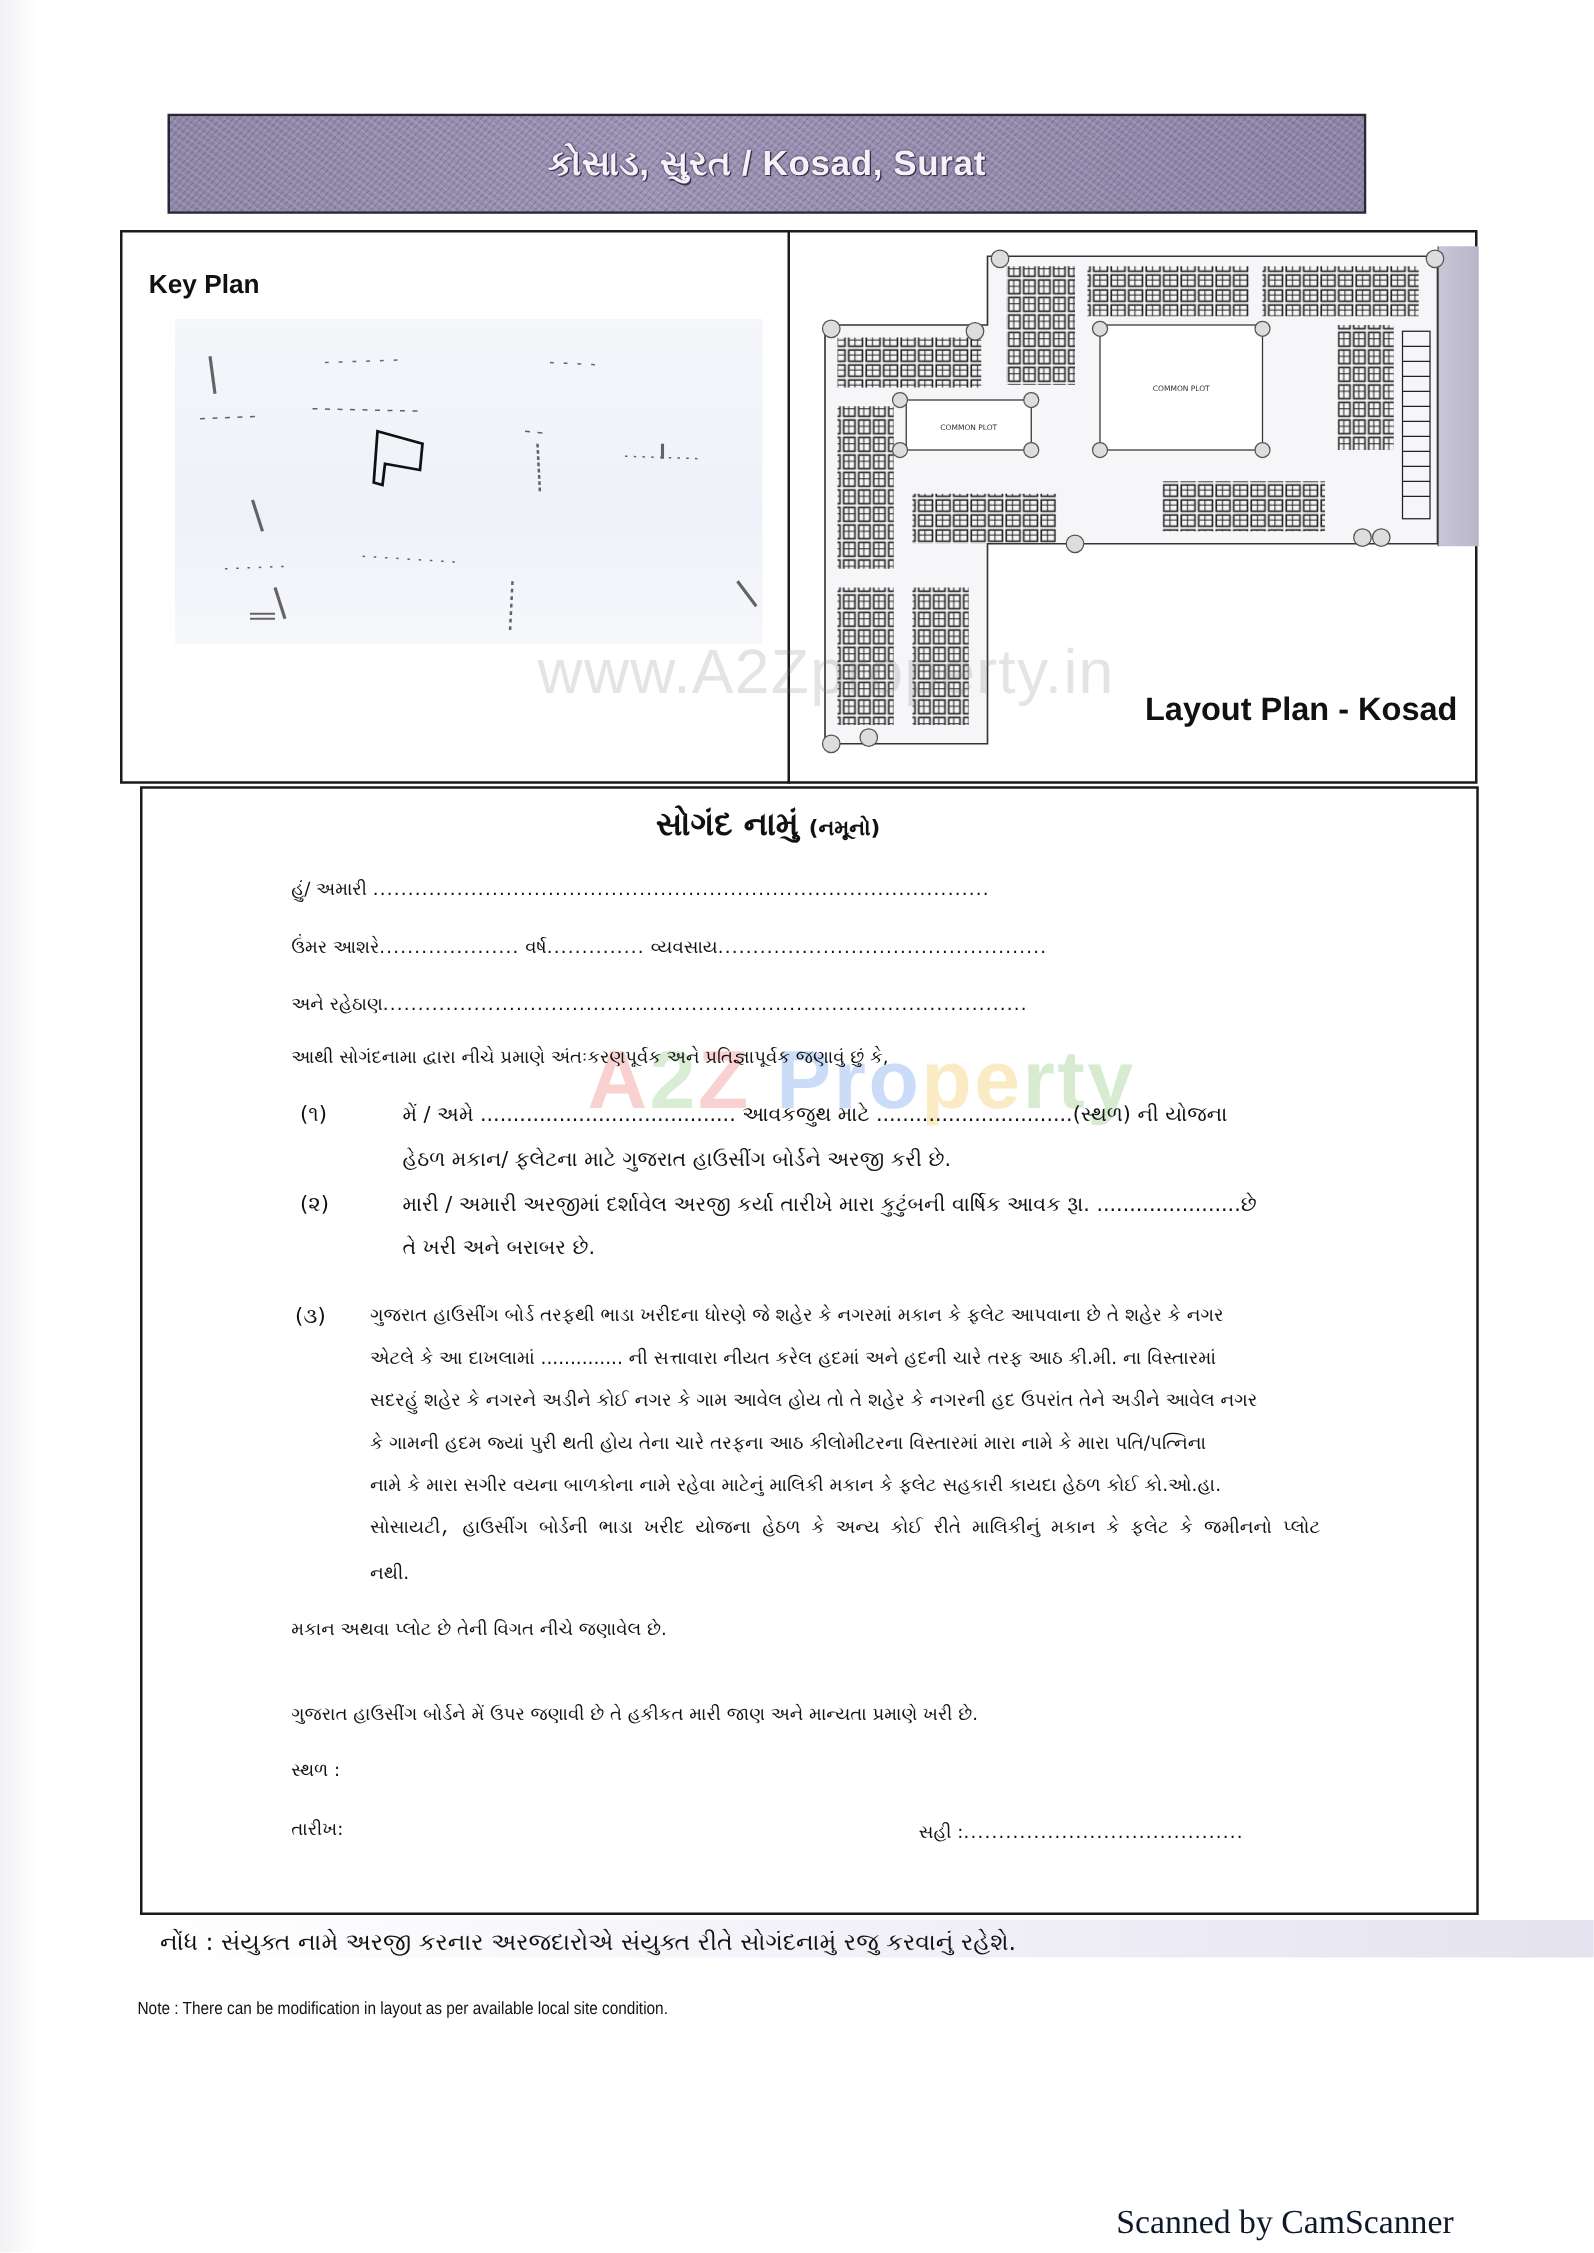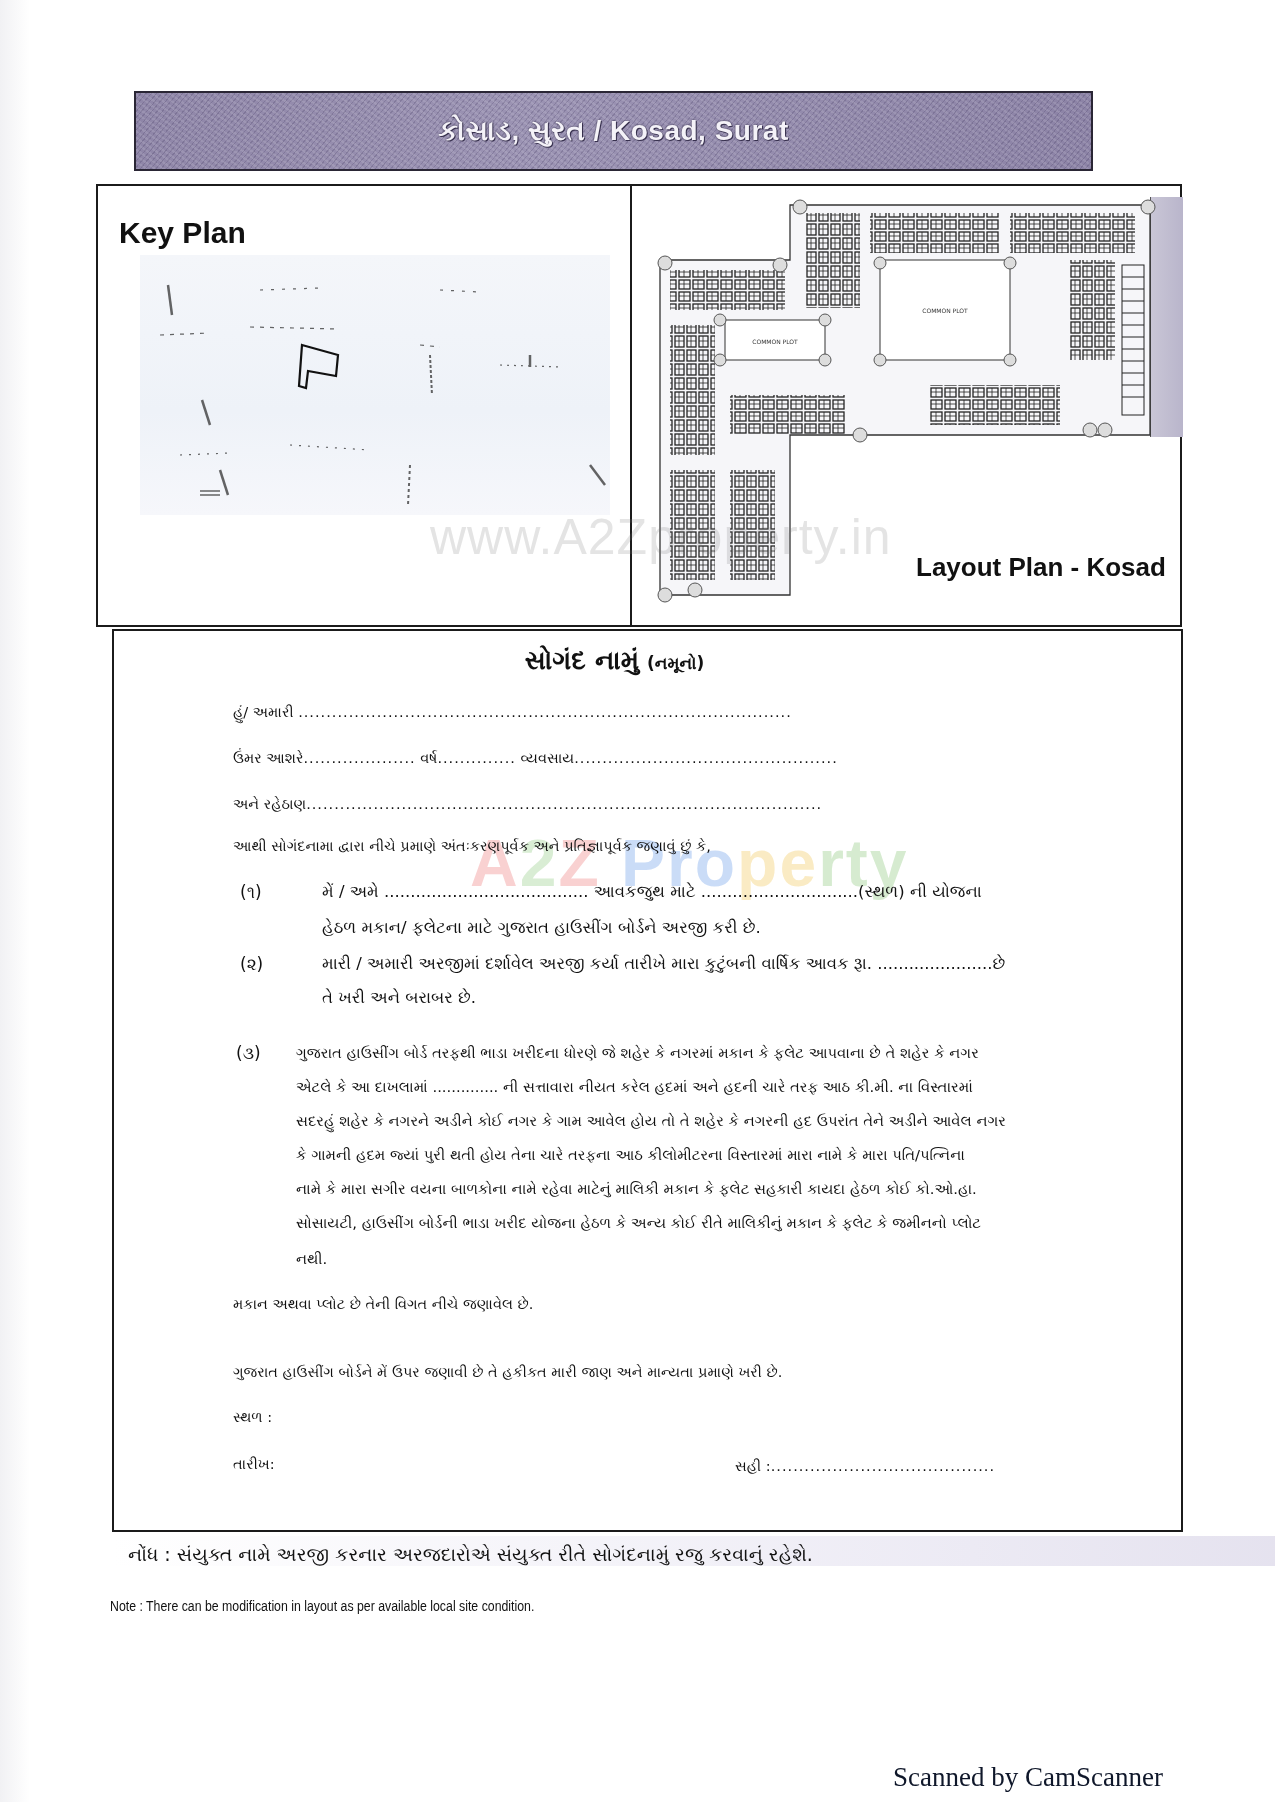--- a/index.html
+++ b/index.html
@@ -27,21 +27,21 @@
       font-family:"Liberation Sans", sans-serif;
       letter-spacing:0.5px;
     }
     
     .plans-frame {
       left:96px; top:184px; width:1086px; height:443px;
       border:2px solid #1b1b1b; box-sizing:border-box;
     }
     .plans-divider { left:630px; top:184px; width:2px; height:443px; background:#1b1b1b; }
     .key-plan-title {
-      left:119px; top:216px; font-size:30px; font-weight:bold;
+      left:119px; top:216px; font-size:21px; font-weight:bold;
       font-family:"Liberation Sans", sans-serif;
     }
     .key-plan-map {
       left:140px; top:255px; width:470px; height:260px;
       background:linear-gradient(180deg,#f4f6fa,#eef2f8 60%,#f6f7fb);
     }
     .layout-plan-title {
       left:870px; top:552px; font-size:26px; font-weight:bold;
       font-family:"Liberation Sans", sans-serif;
       margin-left:46px;
@@ -231,21 +231,21 @@
 <div class="abs item-num" style="left:240px; top:954px;">(૨)</div>
 <div class="abs item-text" style="left:290px; top:954px;">મારી / અમારી અરજીમાં દર્શાવેલ અરજી કર્યા તારીખે મારા કુટુંબની વાર્ષિક આવક રૂા. ......................છે</div>
 <div class="abs item-text" style="left:290px; top:988px;">તે ખરી અને બરાબર છે.</div>
 
 <div class="abs item-num" style="left:236px; top:1043px;">(૩)</div>
 <div class="abs para" style="left:296px; top:1044px;">ગુજરાત હાઉસીંગ બોર્ડ તરફથી ભાડા ખરીદના ધોરણે જે શહેર કે નગરમાં મકાન કે ફલેટ આપવાના છે તે શહેર કે નગર</div>
 <div class="abs para" style="left:296px; top:1078px;">એટલે કે આ દાખલામાં .............. ની સત્તાવારા નીયત કરેલ હદમાં અને હદની ચારે તરફ આઠ કી.મી. ના વિસ્તારમાં</div>
 <div class="abs para" style="left:296px; top:1112px;">સદરહું શહેર કે નગરને અડીને કોઈ નગર કે ગામ આવેલ હોય તો તે શહેર કે નગરની હદ ઉપરાંત તેને અડીને આવેલ નગર</div>
 <div class="abs para" style="left:296px; top:1146px;">કે ગામની હદમ જ્યાં પુરી થતી હોય તેના ચારે તરફના આઠ કીલોમીટરના વિસ્તારમાં મારા નામે કે મારા પતિ/પત્નિના</div>
 <div class="abs para" style="left:296px; top:1180px;">નામે કે મારા સગીર વયના બાળકોના નામે રહેવા માટેનું માલિકી મકાન કે ફલેટ સહકારી કાયદા હેઠળ કોઈ કો.ઓ.હા.</div>
-<div class="abs para" style="left:296px; top:1214px;">સોસાયટી, હાઉસીંગ બોર્ડની ભાડા ખરીદ યોજના હેઠળ કે અન્ય કોઈ રીતે માલિકીનું મકાન કે ફલેટ કે જમીનનો પ્લોટ</div>
+<div class="abs para" style="left:296px; top:1214px;font-family:Liberation Mono, monospace;">સોસાયટી, હાઉસીંગ બોર્ડની ભાડા ખરીદ યોજના હેઠળ કે અન્ય કોઈ રીતે માલિકીનું મકાન કે ફલેટ કે જમીનનો પ્લોટ</div>
 <div class="abs para" style="left:296px; top:1250px;">નથી.</div>
 
 <div class="abs line" style="left:233px; top:1296px;">મકાન અથવા પ્લોટ છે તેની વિગત નીચે જણાવેલ છે.</div>
 <div class="abs line" style="left:233px; top:1364px;">ગુજરાત હાઉસીંગ બોર્ડને મેં ઉપર જણાવી છે તે હકીકત મારી જાણ અને માન્યતા પ્રમાણે ખરી છે.</div>
 
 <div class="abs line" style="left:233px; top:1409px;">સ્થળ :</div>
 <div class="abs line" style="left:233px; top:1456px;">તારીખ:</div>
 <div class="abs line" style="left:735px; top:1458px;">
   <span>સહી :</span><span class="dots">........................................</span>
 </div>

